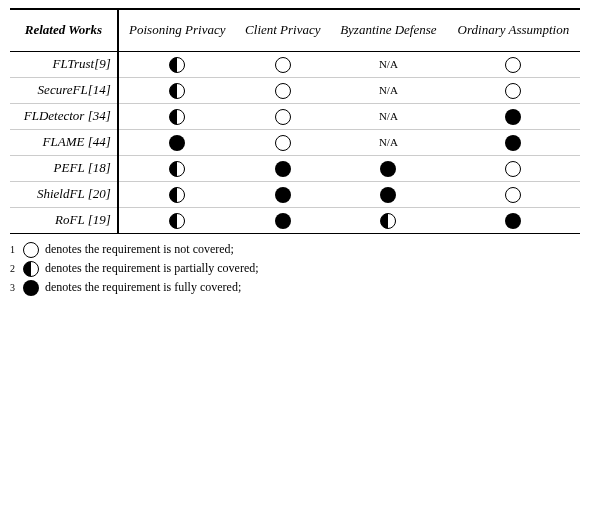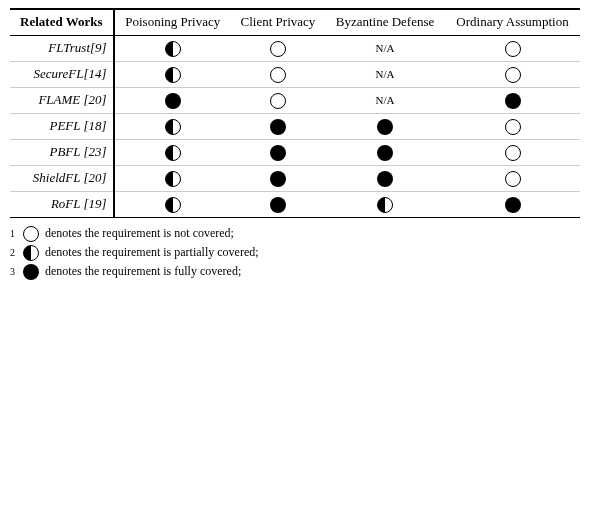--- a/index.html
+++ b/index.html
@@ -22,24 +22,25 @@
       border-bottom: 1.5px solid #000;
     }
 
     thead tr {
       border-bottom: 1.5px solid #000;
     }
 
     th {
       font-weight: normal;
       text-align: center;
-      padding: 4px 6px;
+      padding: 12px 6px;
       vertical-align: bottom;
       font-size: 13px;
       line-height: 1.3;
+      font-style: italic;
     }
 
     th.col-works {
       text-align: center;
       border-right: 2px solid #000;
       font-weight: bold;
     }
 
     td {
       text-align: center;
@@ -139,35 +140,35 @@
           <td><span class="circle-empty"></span></td>
         </tr>
         <tr>
           <td class="col-works">SecureFL[14]</td>
           <td><span class="circle-half"></span></td>
           <td><span class="circle-empty"></span></td>
           <td><span class="na-text">N/A</span></td>
           <td><span class="circle-empty"></span></td>
         </tr>
         <tr>
-          <td class="col-works">FLAME [20]</td>
+          <td class="col-works">FLDetector [34]</td>
+          <td><span class="circle-half"></span></td>
+          <td><span class="circle-empty"></span></td>
+          <td><span class="na-text">N/A</span></td>
+          <td><span class="circle-full"></span></td>
+        </tr>
+        <tr>
+          <td class="col-works">FLAME [44]</td>
           <td><span class="circle-full"></span></td>
           <td><span class="circle-empty"></span></td>
           <td><span class="na-text">N/A</span></td>
           <td><span class="circle-full"></span></td>
         </tr>
         <tr>
           <td class="col-works">PEFL [18]</td>
-          <td><span class="circle-half"></span></td>
-          <td><span class="circle-full"></span></td>
-          <td><span class="circle-full"></span></td>
-          <td><span class="circle-empty"></span></td>
-        </tr>
-        <tr>
-          <td class="col-works">PBFL [23]</td>
           <td><span class="circle-half"></span></td>
           <td><span class="circle-full"></span></td>
           <td><span class="circle-full"></span></td>
           <td><span class="circle-empty"></span></td>
         </tr>
         <tr>
           <td class="col-works">ShieldFL [20]</td>
           <td><span class="circle-half"></span></td>
           <td><span class="circle-full"></span></td>
           <td><span class="circle-full"></span></td>

